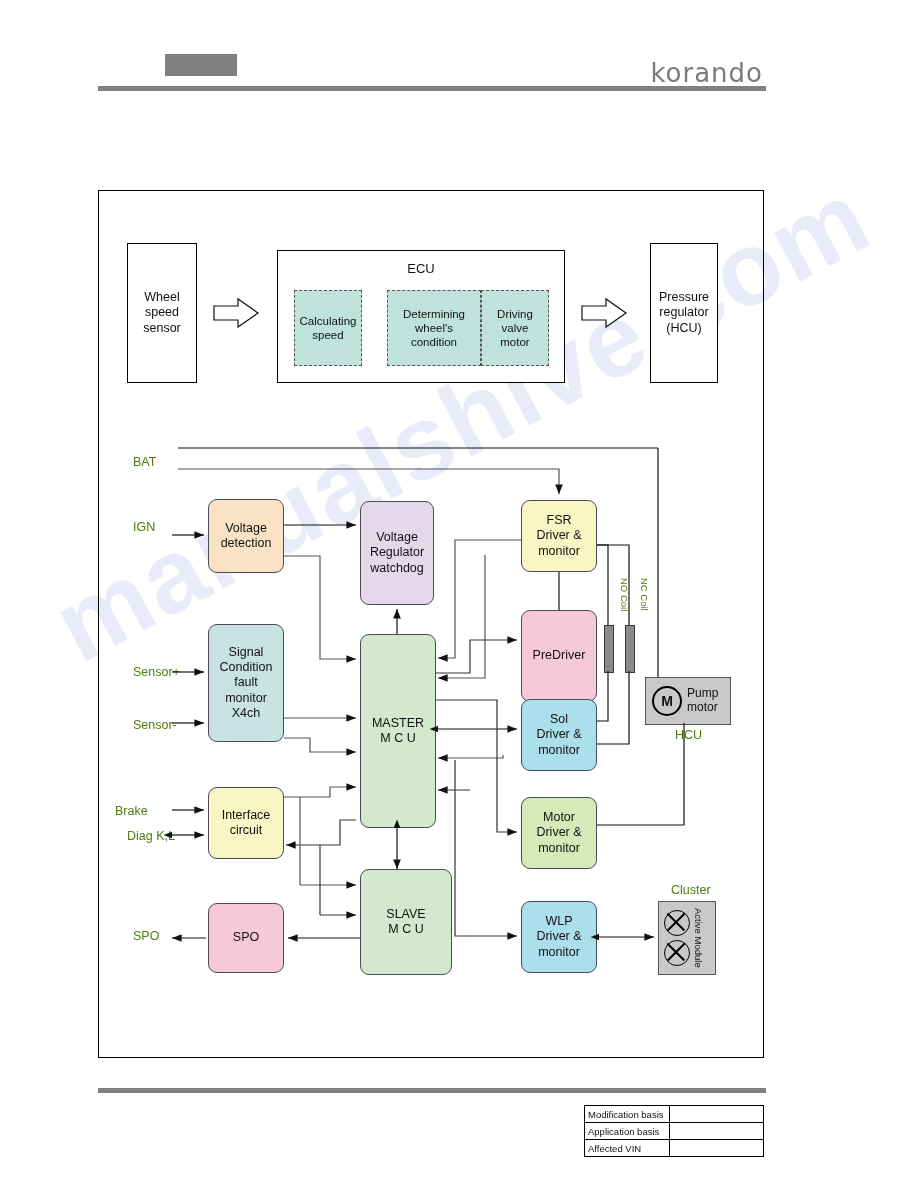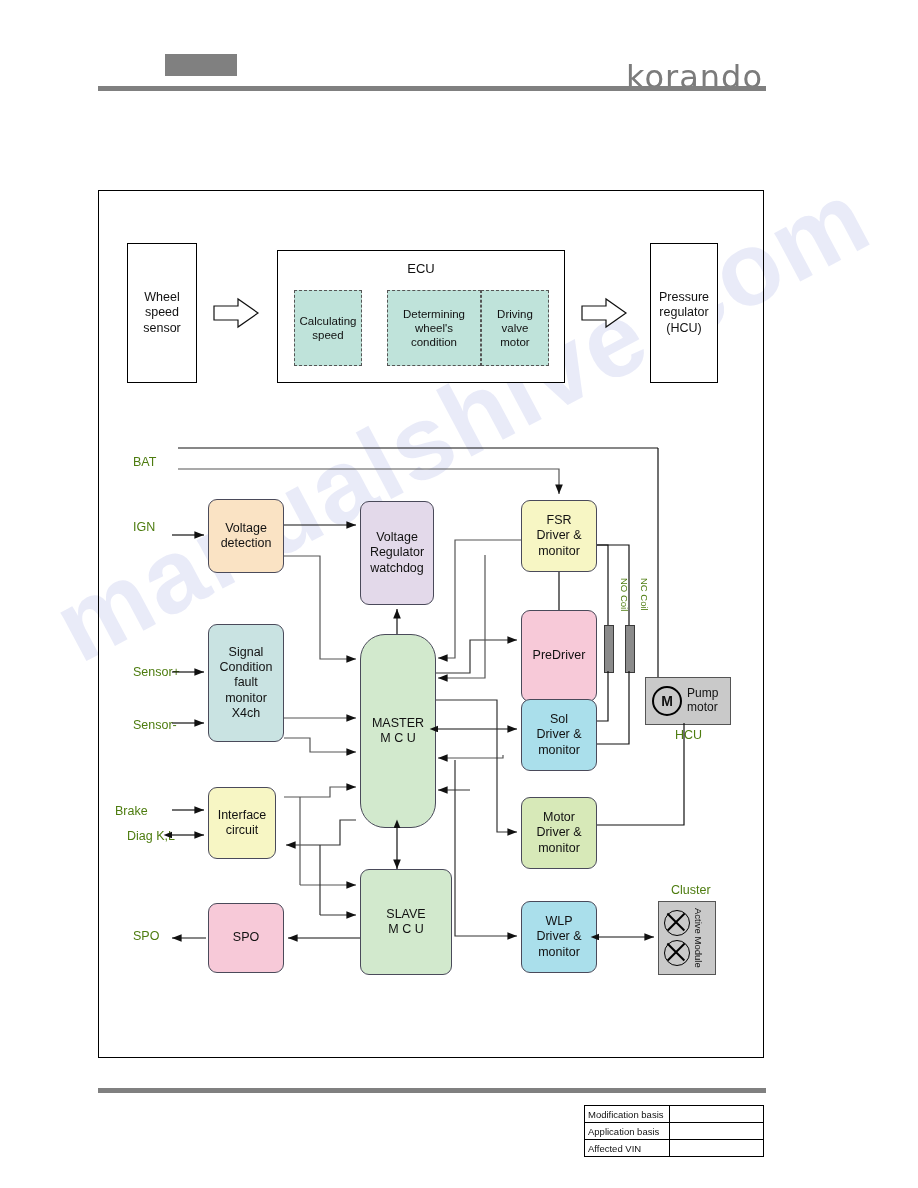--- a/index.html
+++ b/index.html
@@ -3,21 +3,21 @@
 <meta charset="utf-8">
 <style>
   html,body{margin:0;padding:0;background:#ffffff;}
   body{
     width:918px;height:1188px;position:relative;overflow:hidden;
     font-family:"Liberation Sans","DejaVu Sans",sans-serif;
     color:#111;
   }
   
   #header-gray-tab{position:absolute;left:165px;top:54px;width:72px;height:22px;background:#808080;}
-  #header-brand{position:absolute;right:155px;top:58px;font-size:32px;letter-spacing:1px;color:#7b7b7b;
+  #header-brand{position:absolute;right:155px;top:58px;font-size:26px;letter-spacing:1px;color:#7b7b7b;
     font-family:"DejaVu Sans",sans-serif;font-weight:400;}
   #header-rule{position:absolute;left:98px;top:86px;width:668px;height:5px;background:#808080;}
   #footer-rule{position:absolute;left:98px;top:1088px;width:668px;height:5px;background:#808080;}
 
   
   #watermark{position:absolute;left:120px;top:400px;width:640px;height:520px;
     font-size:104px;font-weight:bold;color:rgba(70,90,200,0.12);
     transform:rotate(-28deg);pointer-events:none;white-space:nowrap;
     font-family:"Liberation Sans",sans-serif;letter-spacing:2px;}
 
@@ -125,40 +125,40 @@
 <div class="blk rnd" style="left:208px;top:624px;width:76px;height:118px;background:#c9e3e2;">
   <div>
     <div>Signal</div>
     <div>Condition</div>
     <div>fault</div>
     <div>monitor</div>
     <div>X4ch</div>
   </div>
 </div>
 
-<div class="blk rnd" style="left:208px;top:787px;width:68px;height:72px;background:#f7f6c4;">
+<div class="blk rnd" style="left:208px;top:787px;width:76px;height:72px;background:#f7f6c4;">
   <div>
     <div>Interface</div>
     <div>circuit</div>
   </div>
 </div>
 
 <div class="blk rnd" style="left:208px;top:903px;width:76px;height:70px;background:#f7c9d8;">
   <div>SPO</div>
 </div>
 
 <div class="blk rnd" style="left:360px;top:501px;width:74px;height:104px;background:#e3d9ea;">
   <div>
     <div>Voltage</div>
     <div>Regulator</div>
     <div>watchdog</div>
   </div>
 </div>
 
-<div class="blk rnd" style="left:360px;top:634px;width:76px;height:194px;background:#d2e9cd;border-radius:25px;">
+<div class="blk rnd" style="left:360px;top:634px;width:76px;height:194px;background:#d2e9cd;">
   <div>
     <div>MASTER</div>
     <div>M C U</div>
   </div>
 </div>
 
 <div class="blk rnd" style="left:360px;top:869px;width:92px;height:106px;background:#d2e9cd;">
   <div>
     <div>SLAVE</div>
     <div>M C U</div>

